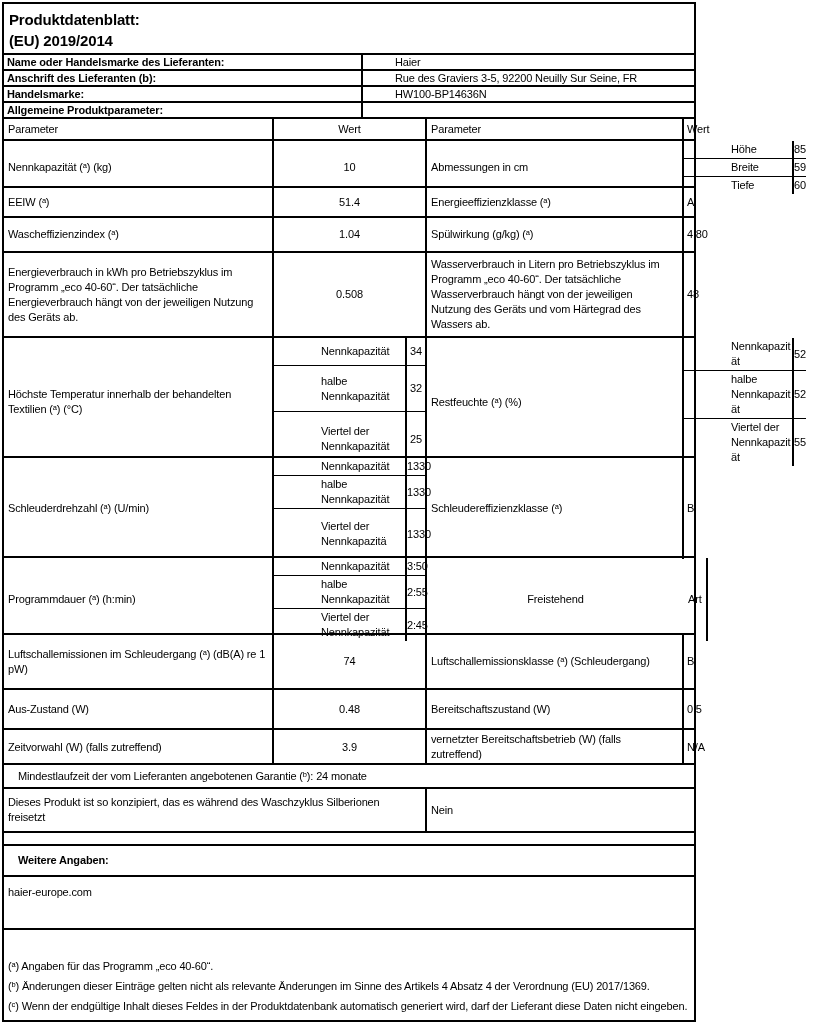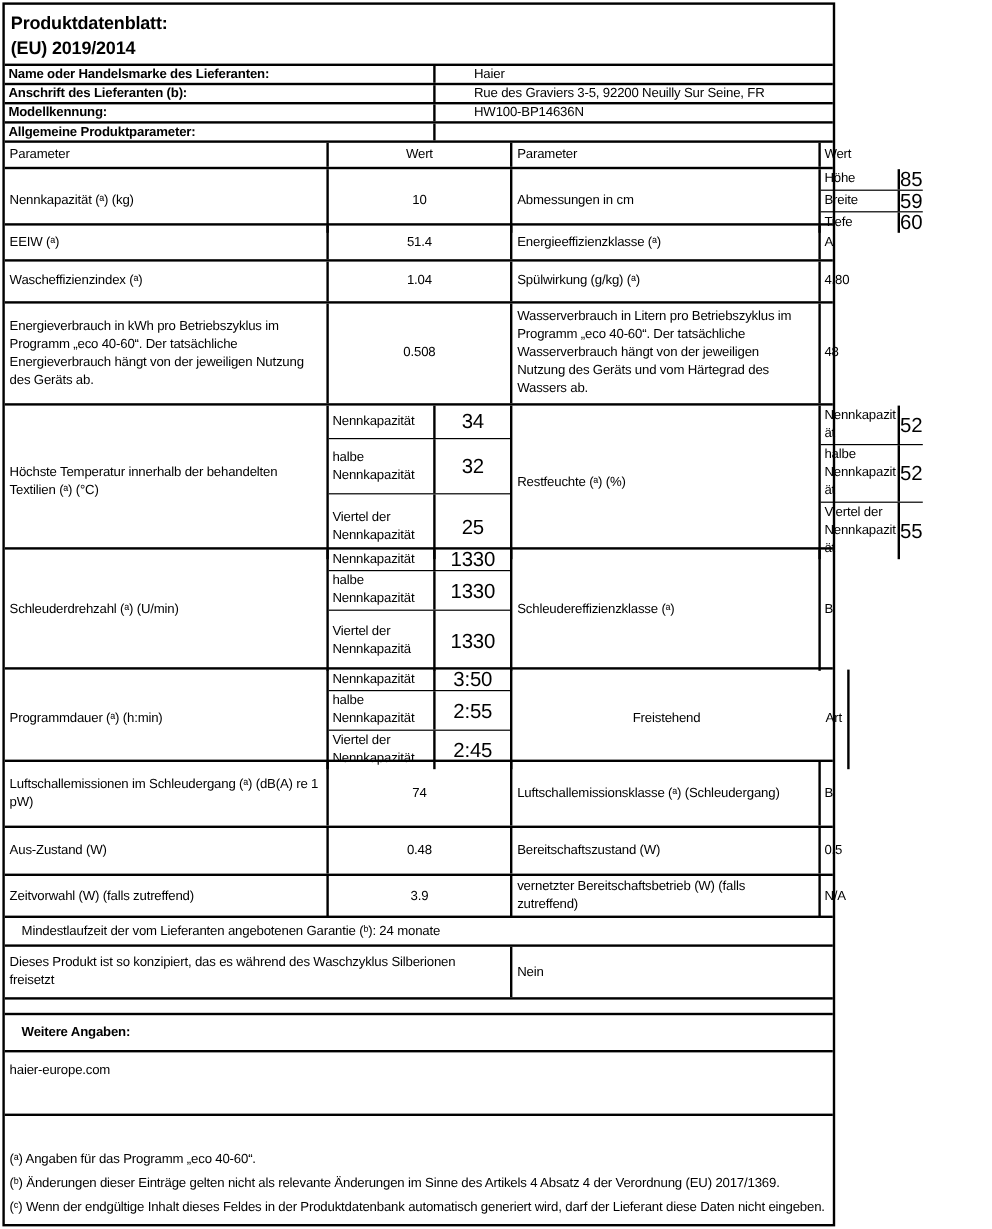--- a/index.html
+++ b/index.html
@@ -29,26 +29,26 @@
   .cell { border-right: 2px solid #000; font-size: 11px; line-height: 15px; display: flex; align-items: center; }
   .cell.last { border-right: none; }
   .c-label { padding: 2px 4px; text-align: left; justify-content: flex-start; }
   .c-val { padding: 2px 3px; text-align: center; justify-content: center; }
   .thead { min-height: 22px; }
   .pre { white-space: pre-line; }
 
   
   .cell.nested { padding: 0; align-items: stretch; }
   .nest { display: flex; flex-direction: column; width: 100%; }
-  .nrow { display: grid; border-bottom: 1px solid #000; }
+  .nrow { display: grid; border-bottom: 1px solid #000; padding-left: 44px; }
   .nrow.nl { grid-template-columns: 89px 1fr; }   
   .nrow.nr { grid-template-columns: 66px 1fr; }   
   .nrow.grow { flex: 1; border-bottom: none; }
   .nlabel { border-right: 2px solid #000; padding: 1px 3px; font-size: 11px; line-height: 15px; display: flex; align-items: center; }
-  .nval { font-size: 17px; display: flex; align-items: center; justify-content: center; text-align: right; }
+  .nval { font-size: 11px; display: flex; align-items: center; justify-content: center; text-align: right; }
 
   
   .wide-row { font-size: 11px; line-height: 15px; display: flex; align-items: center; padding: 2px 14px; }
   .split-row { display: grid; grid-template-columns: 423px 1fr; font-size: 11px; line-height: 15px; }
   .split-row .sl { border-right: 2px solid #000; padding: 2px 4px; display: flex; align-items: center; }
   .split-row .sv { padding: 12px 4px; display: flex; align-items: center; text-align: right; }
   .bold { font-weight: bold; }
   .weblink-row { font-size: 11px; line-height: 20px; padding: 5px 4px; display: block; }
   .footnotes { padding: 26px 4px 4px 4px; font-size: 11px; border-bottom: none; flex: 1; }
   .footnotes .fn { line-height: 20px; }
@@ -65,21 +65,21 @@
 
   <div class="band kv-row">
     <div class="kv-label">Name oder Handelsmarke des Lieferanten:</div>
     <div class="kv-value">Haier</div>
   </div>
   <div class="band kv-row">
     <div class="kv-label">Anschrift des Lieferanten (b):</div>
     <div class="kv-value">Rue des Graviers 3-5, 92200 Neuilly Sur Seine, FR</div>
   </div>
   <div class="band kv-row">
-    <div class="kv-label">Modellkennung:</div>
+    <div class="kv-label">Handelsmarke:</div>
     <div class="kv-value">HW100-BP14636N</div>
   </div>
   <div class="band kv-row">
     <div class="kv-label">Allgemeine Produktparameter:</div>
     <div class="kv-value"></div>
   </div>
 
   <div class="band trow thead">
     <div class="cell c-label">Parameter</div>
     <div class="cell c-val">Wert</div>

